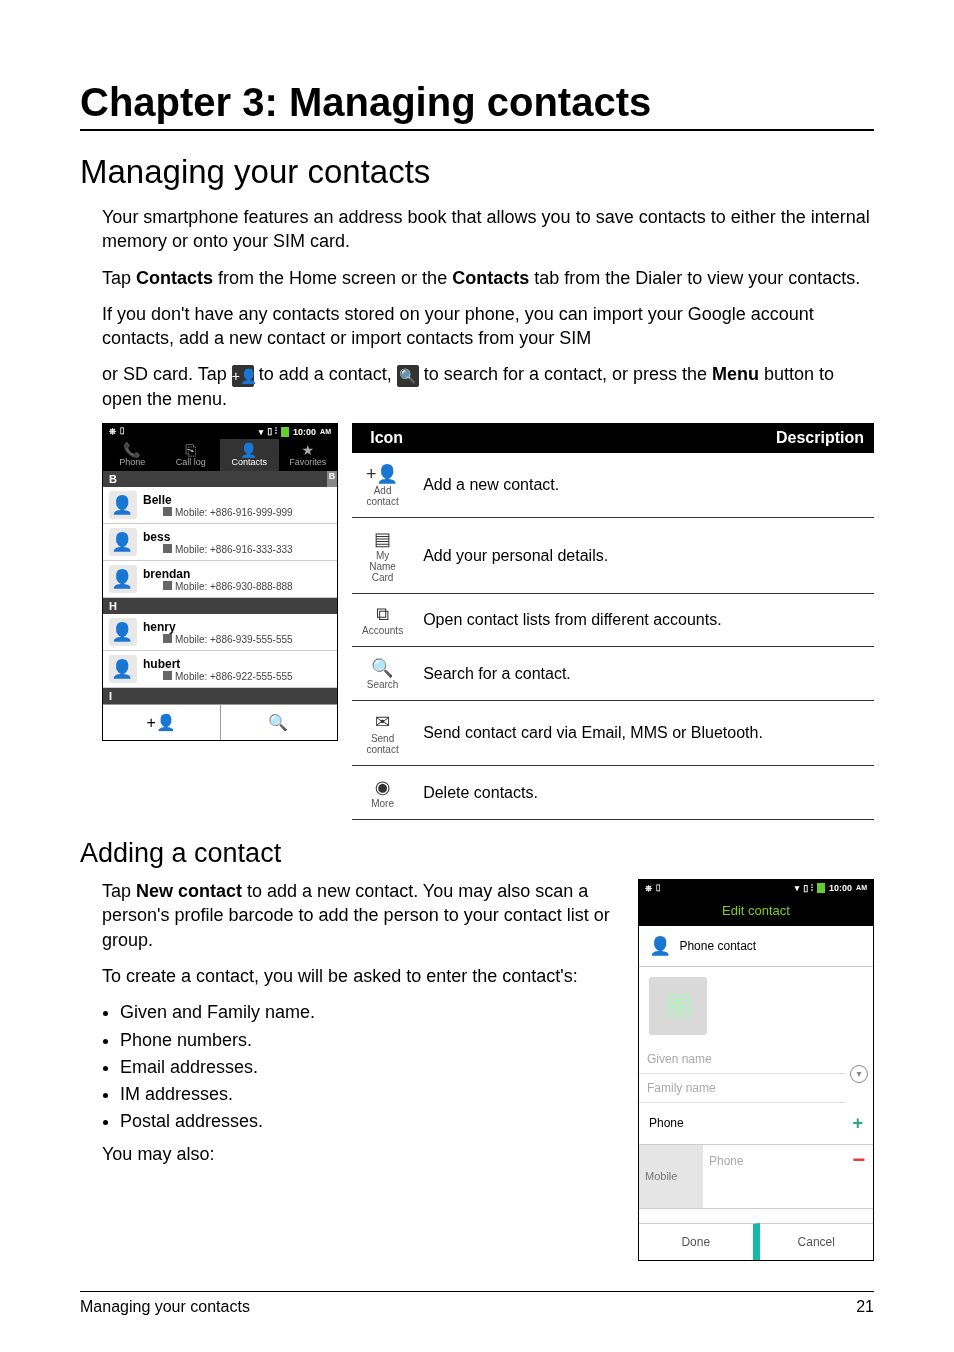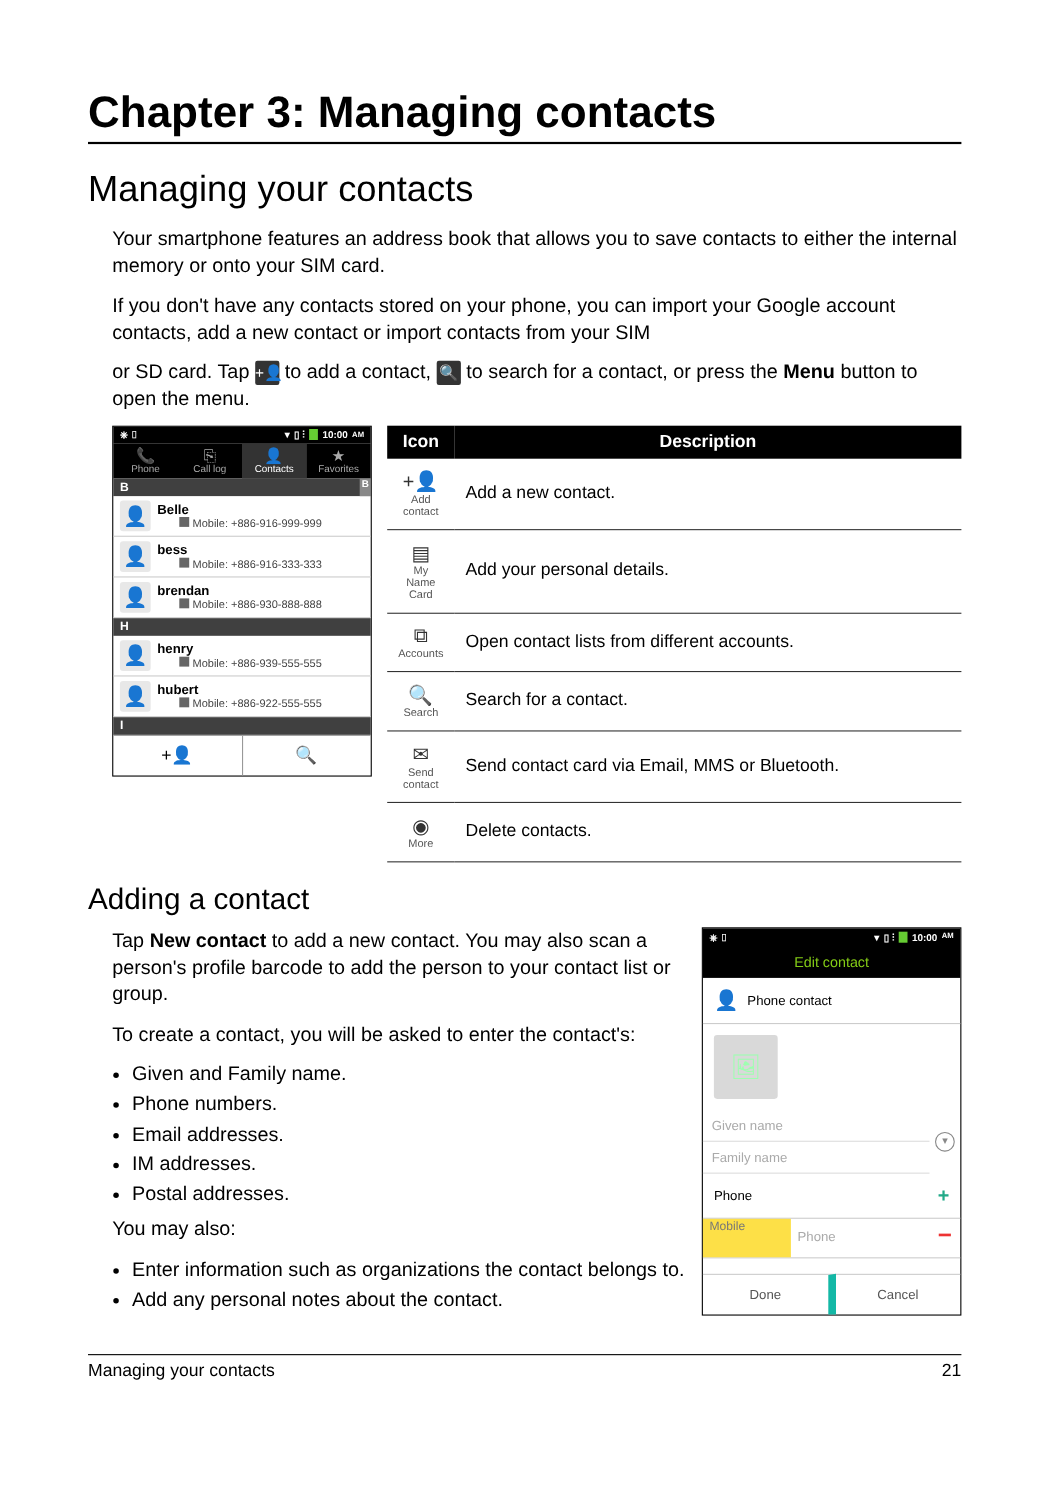--- a/index.html
+++ b/index.html
@@ -32,35 +32,35 @@
   .clist .citem { display:flex; border-bottom:1px solid #ccc; padding:4px 6px; gap:6px; align-items:center;}
   .clist .citem .avatar { width:28px; height:28px; background:#e8e8e8; border-radius:3px; display:flex; align-items:center; justify-content:center; color:#bbb; font-size:18px;}
   .clist .citem .cname { font-weight:700; font-size:12px; }
   .clist .citem .cnum { font-size:10px; color:#444;margin-left:20px; }
   .clist .citem .simicon { display:inline-block; width:9px; height:9px; background:#666; margin-right:3px;}
   .btm-actions { display:flex; border-top:1px solid #999; }
   .btm-actions div { flex:1; text-align:center; padding:8px 0; font-size:16px; }
   .btm-actions div:first-child { border-right:1px solid #999; }
 
   .icontable { flex:1; border-collapse: collapse; font-size: 16px; }
-  .icontable th { background:#000; color:#fff; text-align:center; padding:6px 10px; font-weight:700; }
+  .icontable th { background:#000; color:#fff; text-align:right; padding:6px 10px; font-weight:700; }
   .icontable td { border-bottom:1px solid #333; padding:10px 10px; vertical-align:middle; }
   .icontable td.iconcell { width:60px; text-align:center; color:#555; font-size:10px; }
   .icontable td.iconcell .ig { font-size:18px; display:block; color:#333; }
 
   .adding-row { display:flex; align-items:flex-start; }
   .adding-text { flex:1; }
 
   .phone2 { width: 236px; border: 1px solid #000; background:#fff; font-size:12px; }
   .p2-title { background:#000; color:#84cc16; text-align:center; padding:6px 12px; font-size:13px;}
   .p2-row { padding:8px 10px; border-bottom:1px solid #ccc; display:flex; align-items:center; gap:8px;}
   .p2-photo { margin:10px; width:58px; height:58px; background:#d9d9d9; display:flex; align-items:center; justify-content:center; color:#9effb0; font-size:22px; border-radius:3px;}
   .p2-input { width:100%; padding:6px 8px; color:#aaa; border:none; border-bottom:1px solid #ddd; }
   .p2-phone-row { display:flex; border-bottom:1px solid #ccc;}
-  .p2-phone-row .lab { width:80px; background:#fde047; color:#777; font-size:11px; padding:0 6px;}
+  .p2-phone-row .lab { width:64px; background:#e5e5e5; color:#777; font-size:11px; padding:24px 6px;}
   .p2-phone-row .val { flex:1; color:#aaa; padding:8px 6px;}
   .p2-phone-row .act { width:28px; text-align:center; padding:8px 0;}
   .p2-btns { display:flex; }
   .p2-btns div { flex:1; text-align:center; padding:10px 0; border-top:1px solid #ccc; font-size:12px; color:#555;}
   .p2-btns div:first-child { border-right:7px solid #14b8a6;}
   .circ { display:inline-block; width:18px; height:18px; border:1px solid #888; border-radius:50%; text-align:center; line-height:16px; font-size:10px; color:#888;}
   .plus-green { color:#2a8; font-weight:700; font-size:18px; }
   .minus-red { color:#e33; font-weight:700; font-size:22px; line-height:14px;}
 
   .footer { border-top:1px solid #000; margin-top:30px; padding-top:6px; display:flex; justify-content:space-between; font-size:16px;}
@@ -70,20 +70,23 @@
 
 <div class="page">
 
   <div class="chapter-title">Chapter 3: Managing contacts</div>
   <hr class="hr-thick">
 
   <div class="h1">Managing your contacts</div>
 
   <div class="body">
     <p>Your smartphone features an address book that allows you to save contacts to either the internal memory or onto your SIM card.</p>
+    <p>
+      <span>Tap </span><b>Contacts</b><span> from the Home screen or the </span><b>Contacts</b><span> tab from the Dialer to view your contacts.</span>
+    </p>
     <p>If you don't have any contacts stored on your phone, you can import your Google account contacts, add a new contact or import contacts from your SIM</p>
     <p>
       <span>or SD card. Tap </span>
       <span class="inline-icon">+👤</span>
       <span> to add a contact, </span>
       <span class="inline-icon">🔍</span>
       <span> to search for a contact, or press the </span>
       <b>Menu</b>
       <span> button to open the menu.</span>
     </p>
@@ -201,24 +204,20 @@
       </p>
       <p>To create a contact, you will be asked to enter the contact's:</p>
       <ul>
         <li>Given and Family name.</li>
         <li>Phone numbers.</li>
         <li>Email addresses.</li>
         <li>IM addresses.</li>
         <li>Postal addresses.</li>
       </ul>
       <p>You may also:</p>
-      <ul>
-        <li>Enter information such as organizations the contact belongs to.</li>
-        <li>Add any personal notes about the contact.</li>
-      </ul>
     </div>
 
     <div class="phone2">
       <div class="statusbar">
         <div class="left">⎈ ▯</div>
         <div class="right">
           <span>▾</span>
           <span>▯ ⫶</span>
           <span class="sb-batt"></span>
           <span>10:00</span>

